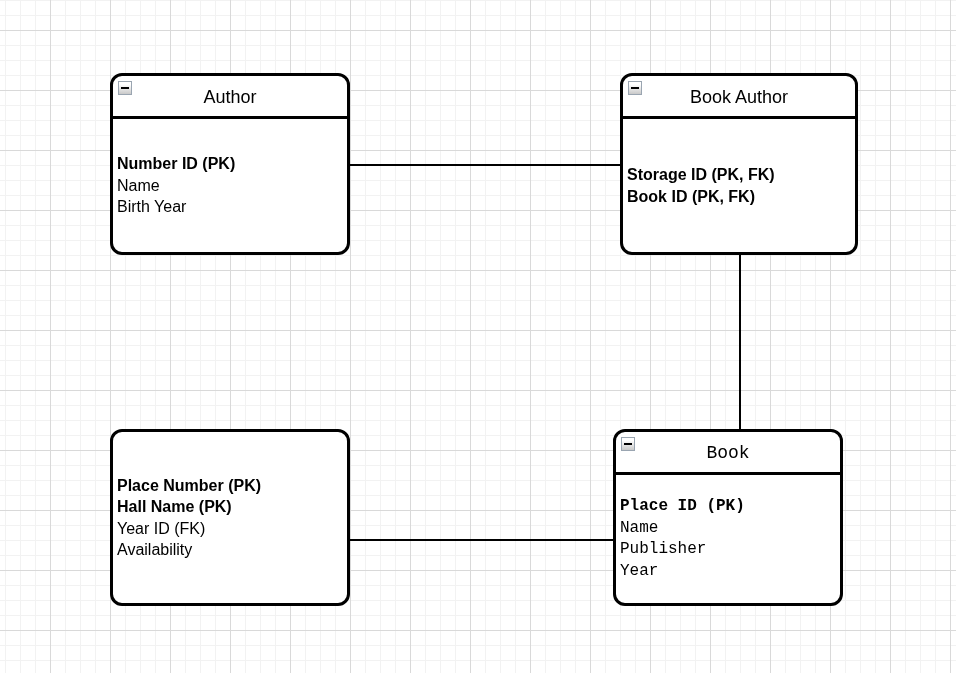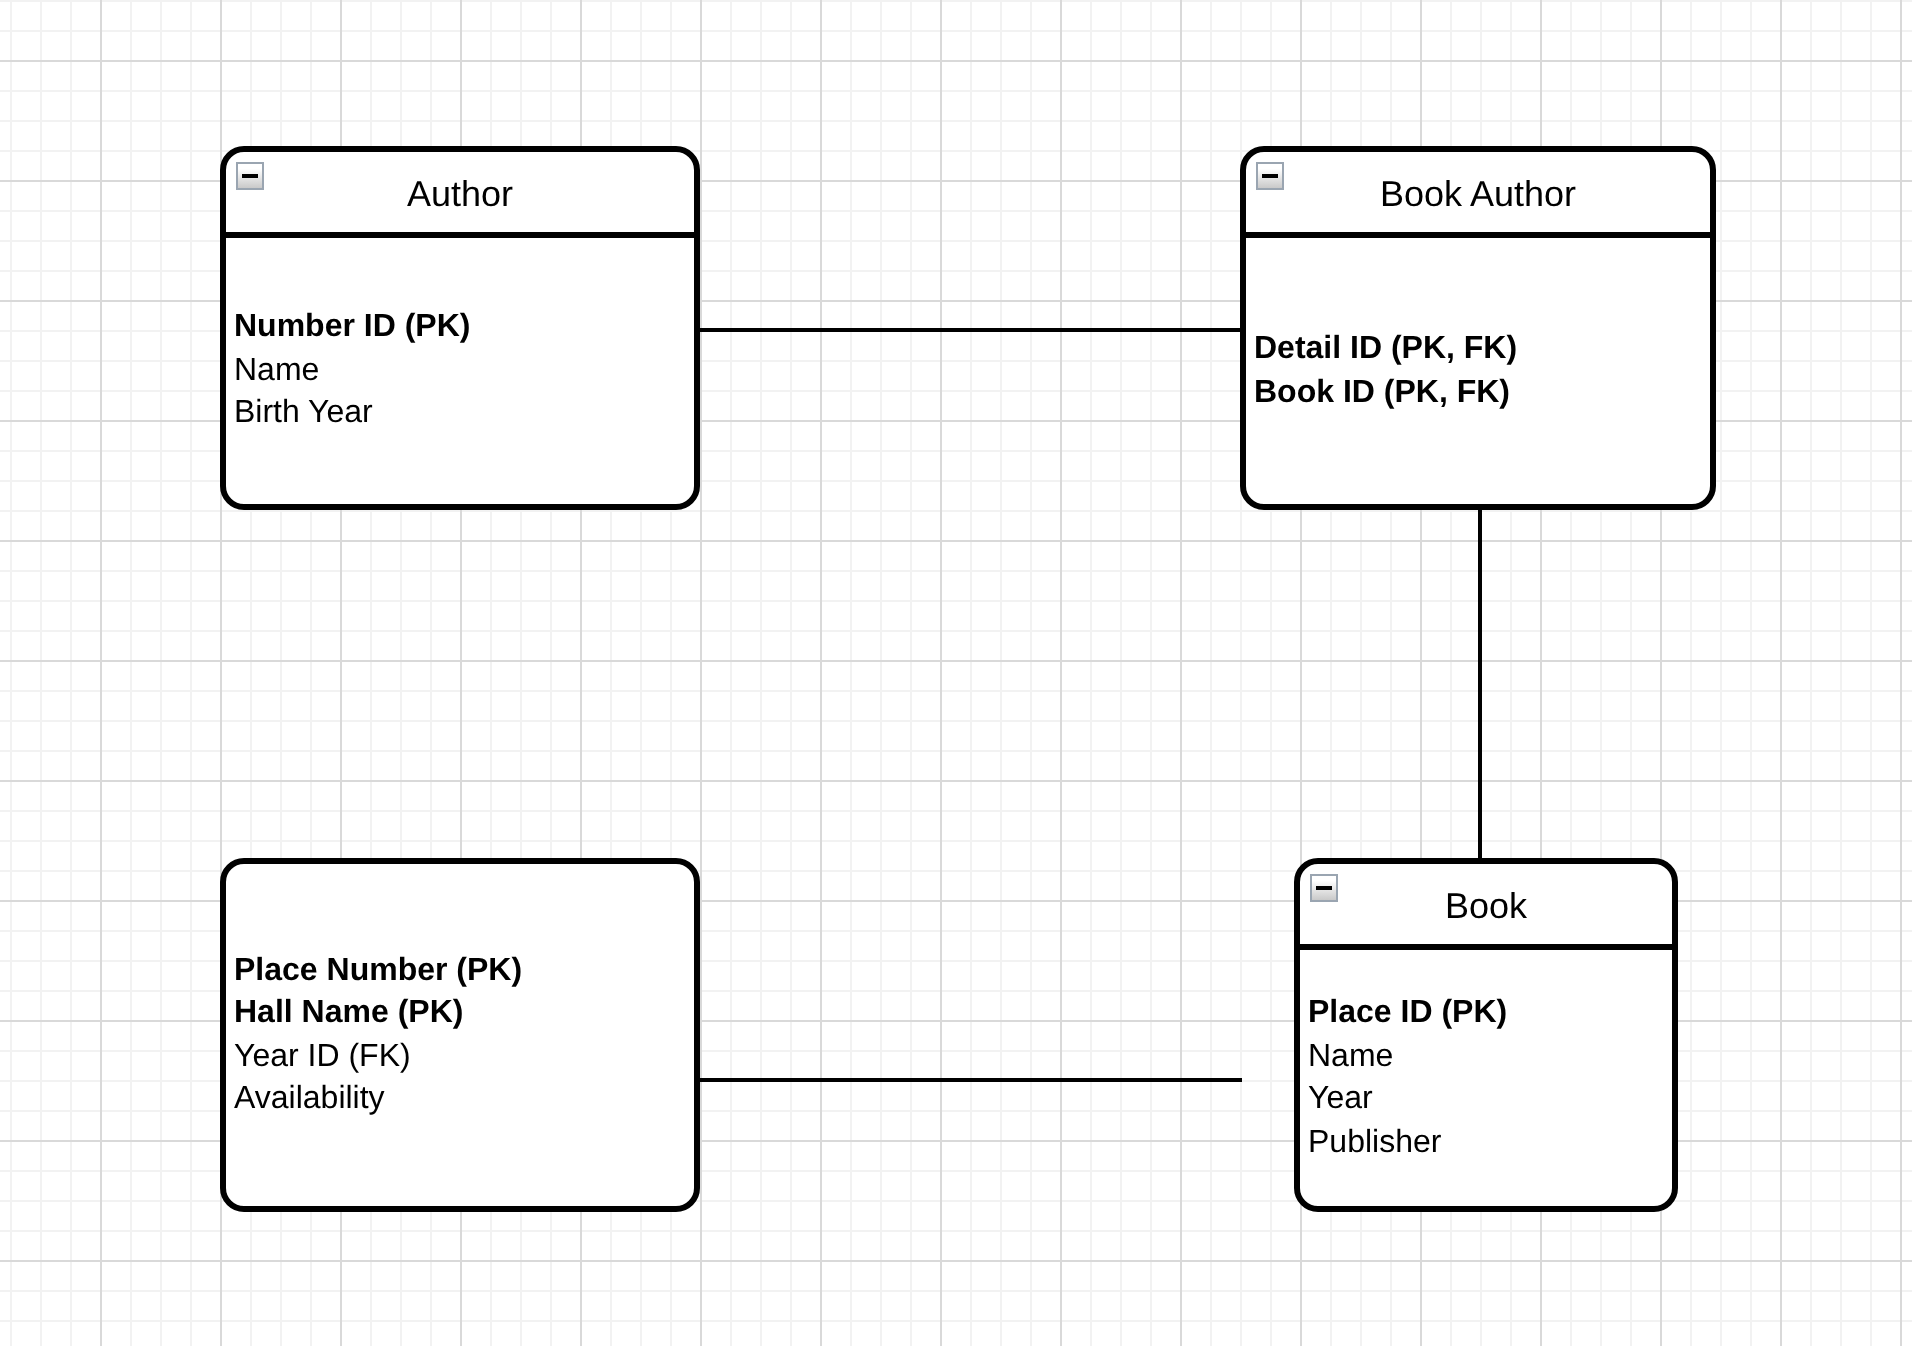--- a/index.html
+++ b/index.html
@@ -112,42 +112,42 @@
   </div>
 
   <div class="entity" style="left: 620px; top: 73px; width: 238px; height: 182px;">
     <div class="titlebar">
       <span class="collapse">
           <span class="minus"></span>
         </span>
       <span class="title">Book Author</span>
     </div>
     <div class="attrs">
-        <div class="attr bold">Detail ID (PK, FK)</div>
+        <div class="attr bold">Storage ID (PK, FK)</div>
         <div class="attr bold">Book ID (PK, FK)</div>
       </div>
   </div>
 
   <div class="entity" style="left: 110px; top: 429px; width: 240px; height: 177px;">
     <div class="attrs">
         <div class="attr bold">Place Number (PK)</div>
         <div class="attr bold">Hall Name (PK)</div>
         <div class="attr">Year ID (FK)</div>
         <div class="attr">Availability</div>
       </div>
   </div>
 
-  <div class="entity" style="left: 647px; top: 429px; width: 192px; height: 177px;">
+  <div class="entity" style="left: 613px; top: 429px; width: 230px; height: 177px; font-family: Liberation Mono, monospace;">
     <div class="titlebar">
       <span class="collapse">
           <span class="minus"></span>
         </span>
       <span class="title">Book</span>
     </div>
     <div class="attrs">
         <div class="attr bold">Place ID (PK)</div>
         <div class="attr">Name</div>
+        <div class="attr">Publisher</div>
         <div class="attr">Year</div>
-        <div class="attr">Publisher</div>
       </div>
   </div>
 
 </div>
 
 </body></html>

